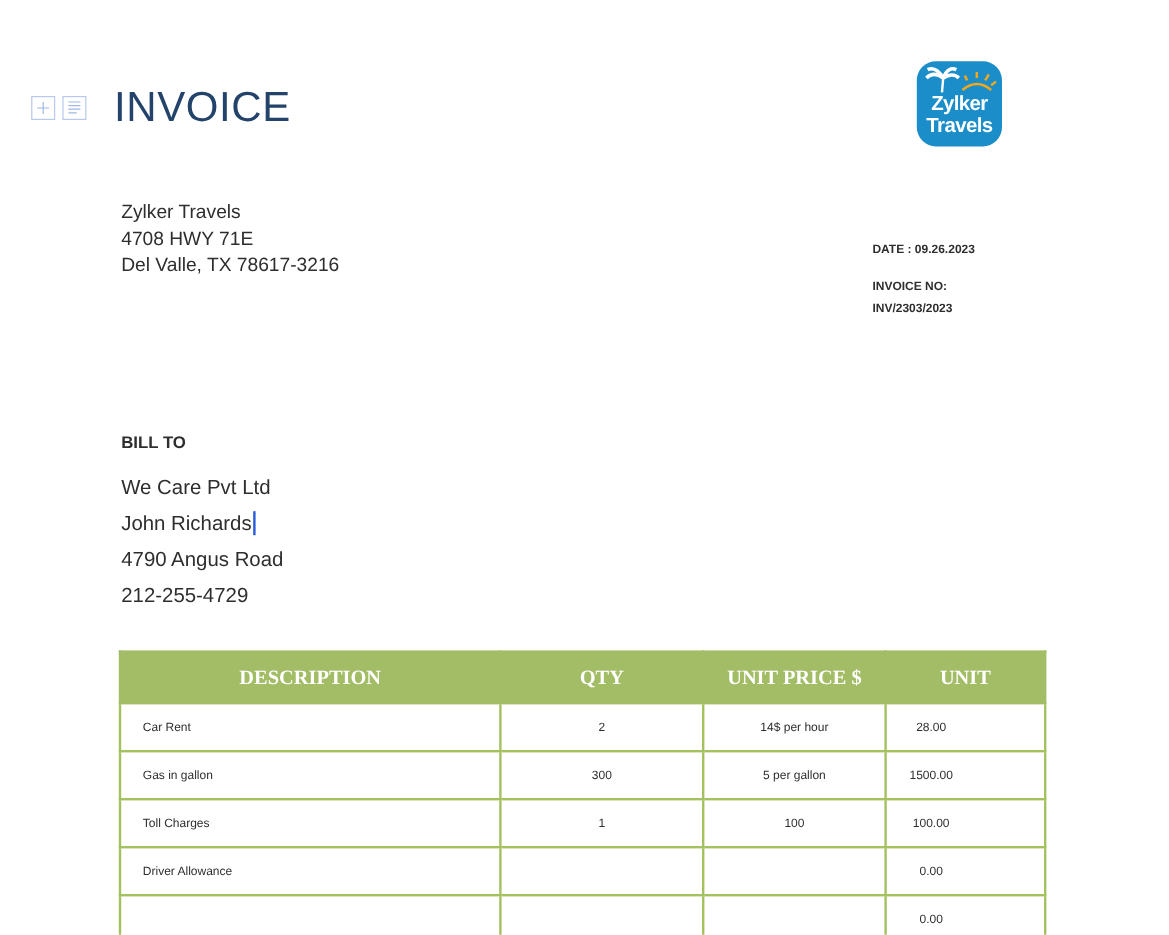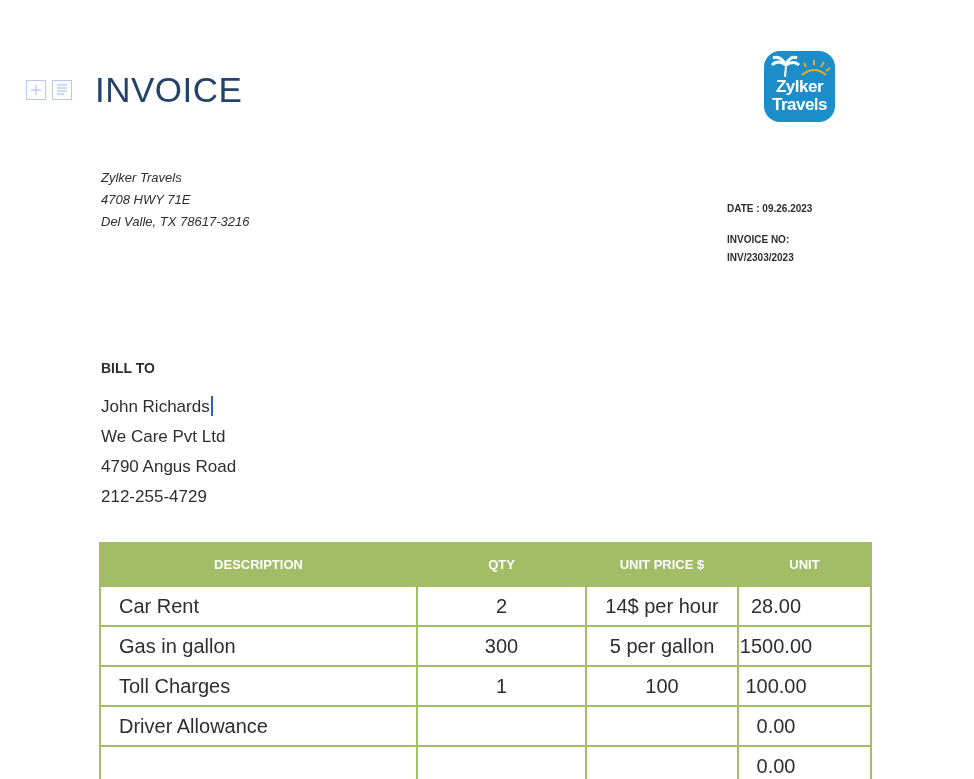--- a/index.html
+++ b/index.html
@@ -4,30 +4,30 @@
   <style>
     html, body { margin: 0; padding: 0; background: #ffffff; }
     body { width: 974px; height: 779px; overflow: hidden; position: relative;
            font-family: "Liberation Sans", "DejaVu Sans", sans-serif; color: #2b2b2b; }
     .gutter { position: absolute; left: 26px; top: 80px; display: flex; gap: 6px; }
     .gicon { width: 20px; height: 20px; border: 1px solid #b7c9ee; box-sizing: border-box; display: flex; align-items: center; justify-content: center; }
     .gicon svg { display: block; }
     .title { position: absolute; left: 95px; top: 70px; font-size: 35px; font-weight: normal; color: #24436b; letter-spacing: 0.5px; margin: 0; }
     .logo { position: absolute; left: 764px; top: 51px; width: 71px; height: 71px; background: #1b8ec9; border-radius: 16px; }
     .logo .txt { position: absolute; left: 0; right: 0; top: 27px; text-align: center; color: #fff; font-weight: bold; font-size: 17px; line-height: 18px; letter-spacing: -0.5px; }
-    .from { position: absolute; left: 101px; top: 167px; font-size: 13px; line-height: 22px; color: #2e2e2e; font-style: italic; }
+    .from { position: absolute; left: 101px; top: 167px; font-size: 16px; line-height: 22px; color: #2e2e2e; }
     .meta { position: absolute; left: 727px; top: 200px; font-size: 10px; font-weight: bold; color: #2e2e2e; line-height: 18px; }
     .meta .date { margin-bottom: 13px; }
     .billto { position: absolute; left: 101px; top: 360px; }
     .billto .lbl { font-size: 14px; font-weight: bold; color: #2e2e2e; margin-bottom: 20px; }
     .billto .line { font-size: 17px; color: #2e2e2e; height: 30px; line-height: 22px; }
     .caret { display: inline-block; width: 2px; height: 20px; background: #2a5bd7; vertical-align: -4px; margin-left: 1px; }
     table.items { position: absolute; left: 99px; top: 542px; width: 771px; border-collapse: collapse; table-layout: fixed; }
-    table.items th { background: #a3bd67; color: #ffffff; font-weight: bold; font-size: 13px; height: 41px; padding: 0; border: 2px solid #a3bd67; text-align: center; }
-    table.items td { height: 38px; border: 2px solid #a3c15f; font-size: 20px; color: #2e2e2e; padding: 0; }
+    table.items th { background: #a3bd67; color: #ffffff; font-weight: bold; font-size: 17px; height: 41px; padding: 0; border: 2px solid #a3bd67; text-align: center; font-family: Liberation Serif, serif; }
+    table.items td { height: 38px; border: 2px solid #a3c15f; font-size: 10px; color: #2e2e2e; padding: 0; }
     td.desc { padding-left: 18px !important; text-align: left; }
     td.qty, td.unit { text-align: center; }
     td.total { text-align: center; padding-right: 57px !important; }
   </style>
 </head>
 <body>
 
 <div class="gutter">
   <div class="gicon">
     <svg width="12" height="12" viewBox="0 0 12 12">
@@ -63,22 +63,22 @@
 </div>
 
 <div class="meta">
   <div class="date">DATE : 09.26.2023</div>
   <div>INVOICE NO:</div>
   <div>INV/2303/2023</div>
 </div>
 
 <div class="billto">
   <div class="lbl">BILL TO</div>
+  <div class="line">We Care Pvt Ltd</div>
   <div class="line"><span>John Richards</span><span class="caret"></span></div>
-  <div class="line">We Care Pvt Ltd</div>
   <div class="line">4790 Angus Road</div>
   <div class="line">212-255-4729</div>
 </div>
 
 <table class="items">
   <colgroup>
     <col style="width:317px">
       <col style="width:169px">
       <col style="width:152px">
       <col style="width:133px">

